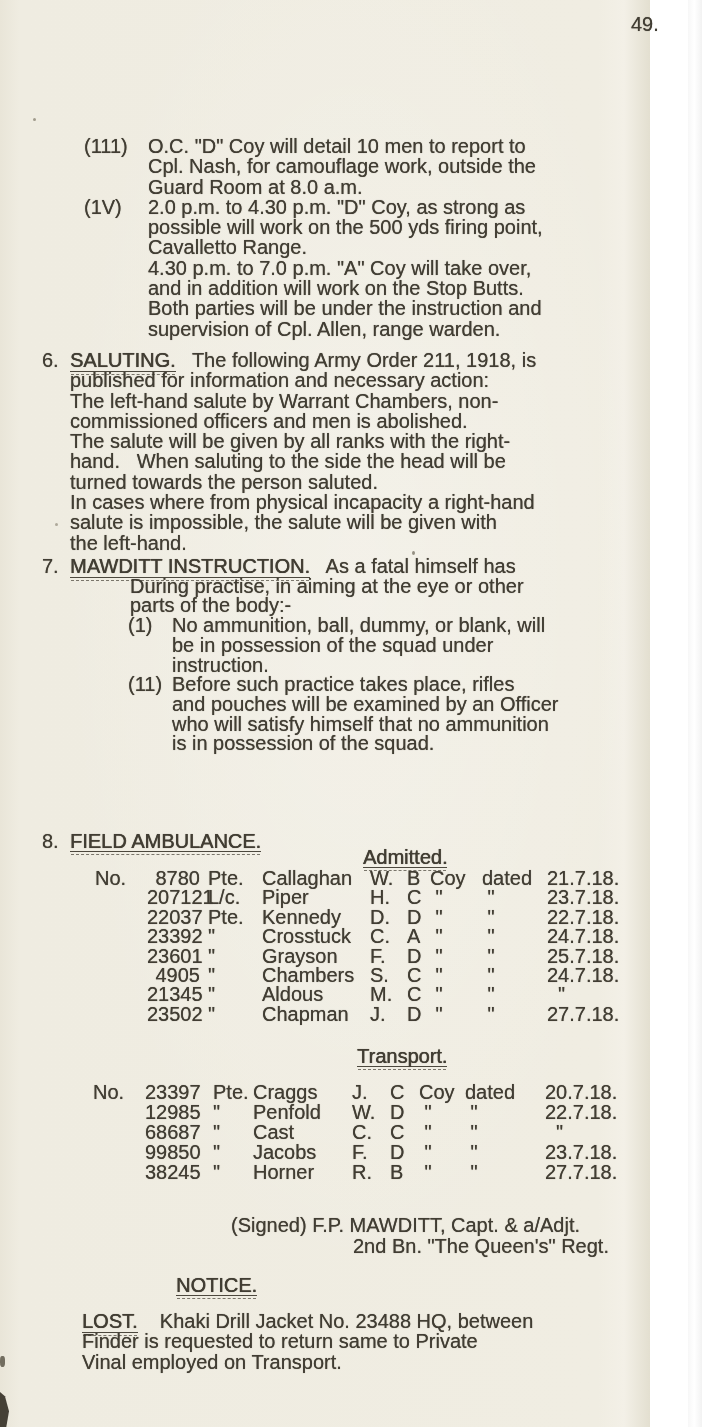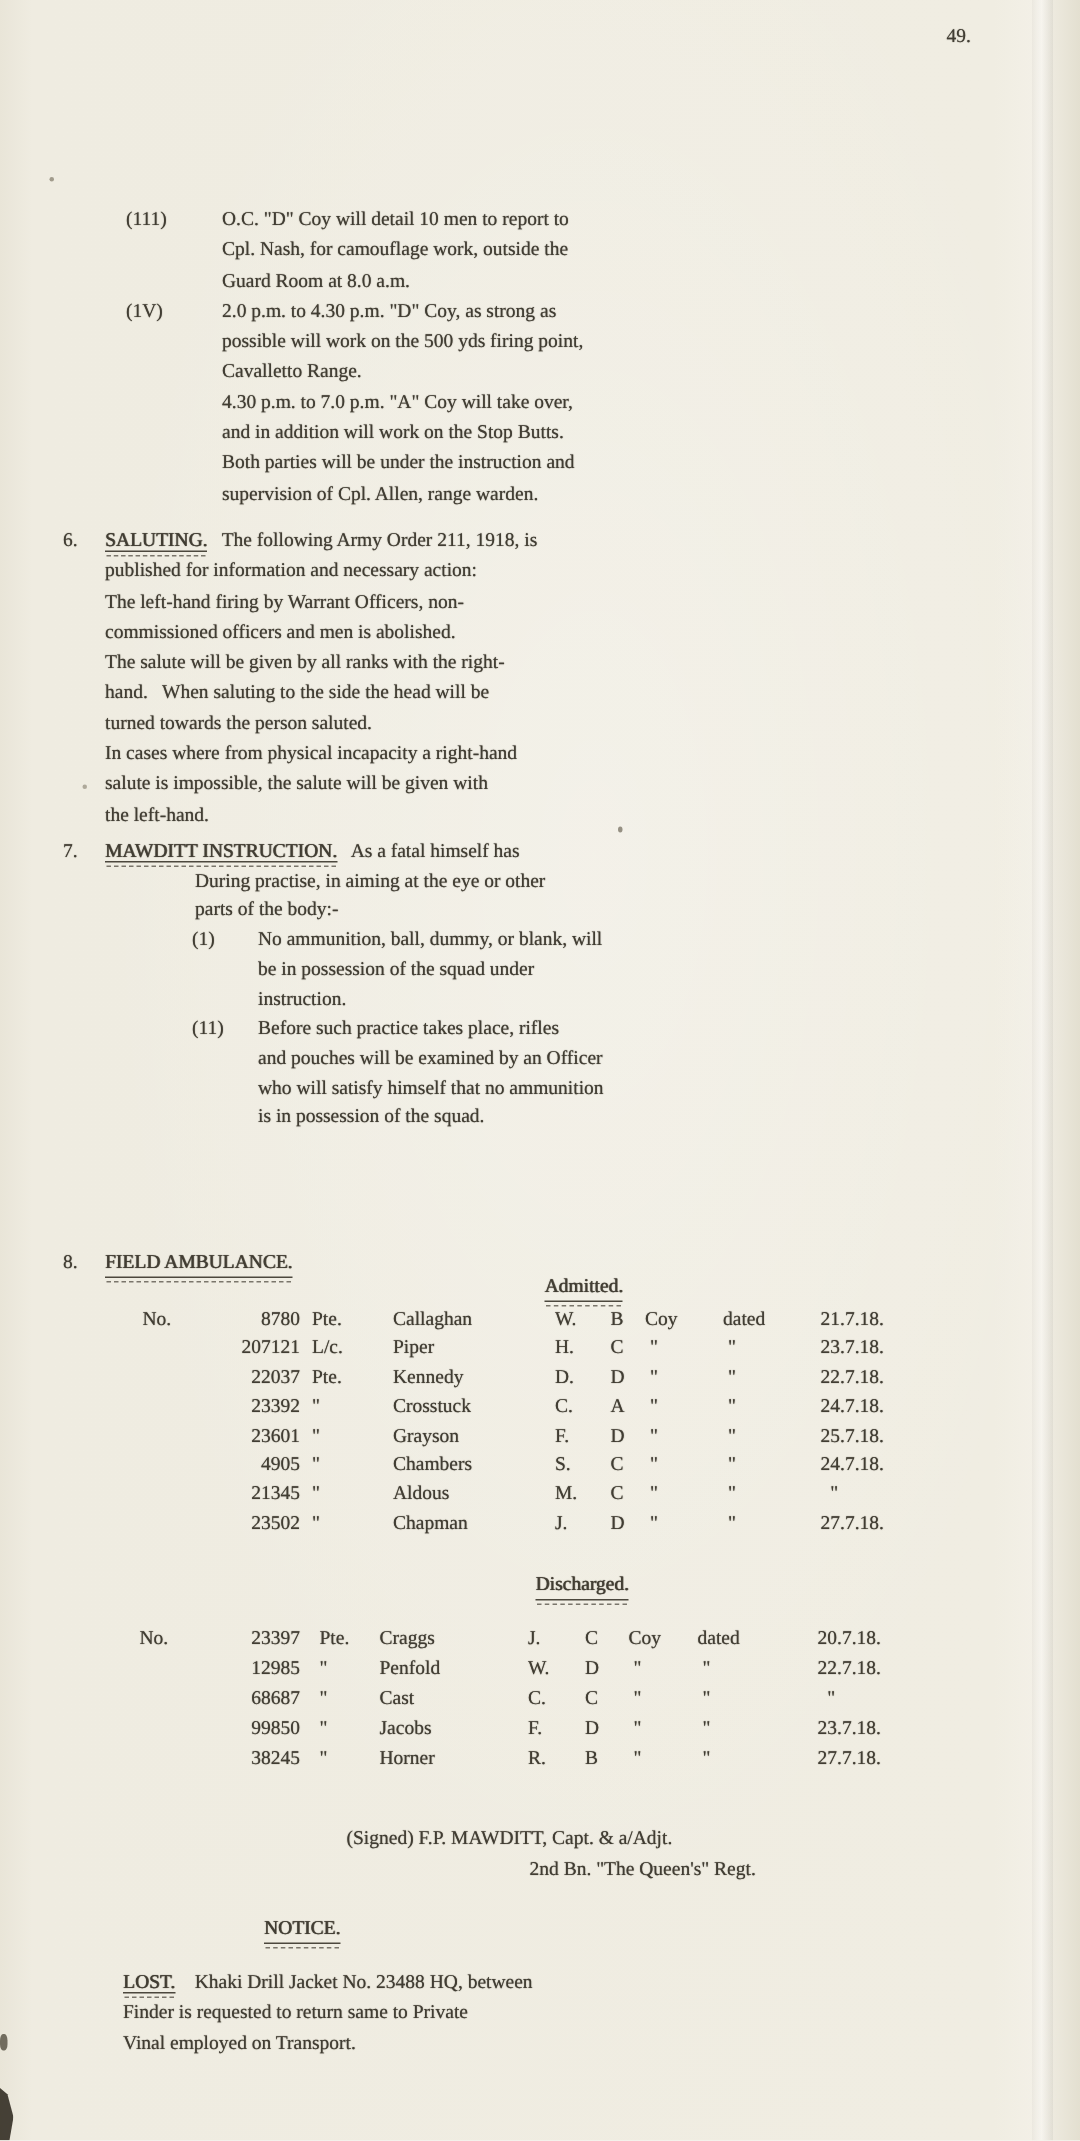--- a/index.html
+++ b/index.html
@@ -1,24 +1,24 @@
 <!DOCTYPE html>
 <html><head>
 <meta charset="utf-8">
 <style>
   html,body{margin:0;padding:0;}
   body{width:720px;height:1427px;overflow:hidden;}
   .paper{
-    position:relative;width:720px;height:1427px;
+    position:relative;width:650px;height:1427px;
     background:
       radial-gradient(ellipse at 55% 40%, rgba(255,255,255,.25) 0%, rgba(255,255,255,0) 60%),
       linear-gradient(90deg, #e9e5d8 0%, #efecE1 3%, #f0ede2 92%, #f3f0e7 96%, #e3dfd0 100%),
       #efece1;
-    font-family:Liberation Serif, serif;
-    font-size:13px;line-height:20.3px;
+    font-family:Liberation Sans, sans-serif;
+    font-size:20px;line-height:20.3px;
     color:#413d33;
     text-shadow:0 0 0.7px rgba(62,57,46,.85);
   }
   .crease{position:absolute;top:0;bottom:0;left:688px;width:14px;
     background:linear-gradient(90deg, rgba(0,0,0,.03), rgba(255,255,255,.35) 45%, rgba(0,0,0,.05));
     pointer-events:none;}
   .stain-a{position:absolute;left:0;top:1392px;width:9px;height:35px;background:#332e24;
     clip-path:polygon(0 0,55% 12%,100% 55%,70% 100%,0 100%);opacity:.9;}
   .stain-b{position:absolute;left:0;top:1356px;width:5px;height:11px;background:#4a4436;border-radius:40%;opacity:.75;}
   .speck-1{position:absolute;left:33px;top:118px;width:3px;height:3px;background:#6d6654;border-radius:50%;opacity:.6;}
@@ -94,21 +94,21 @@
         </div>
     </div>
   </div>
 
   <div class="block section" style="top:350px;">
     <span class="secnum">6.</span>
     <div class="sec-body">
       <div class="line"><span class="shead">SALUTING.</span><span>   The following Army Order 211, 1918, is</span></div>
       <div>
           <div class="line">published for information and necessary action:</div>
-          <div class="line">The left-hand firing by Warrant Officers, non-</div>
+          <div class="line">The left-hand salute by Warrant Chambers, non-</div>
           <div class="line">commissioned officers and men is abolished.</div>
           <div class="line">The salute will be given by all ranks with the right-</div>
           <div class="line">hand.   When saluting to the side the head will be</div>
           <div class="line">turned towards the person saluted.</div>
           <div class="line">In cases where from physical incapacity a right-hand</div>
           <div class="line">salute is impossible, the salute will be given with</div>
           <div class="line">the left-hand.</div>
         </div>
     </div>
   </div>
@@ -231,21 +231,21 @@
       <span class="c3">"</span>
       <span class="c4">Chapman</span>
       <span class="c5">J.</span>
       <span class="c6">D</span>
       <span class="c7"> "</span>
       <span class="c8"> "</span>
       <span class="c9">27.7.18.</span>
     </div>
     </div>
 
-  <div class="abs shead" style="left:357px;top:1046px;">Discharged.</div>
+  <div class="abs shead" style="left:357px;top:1046px;">Transport.</div>
 
   <div class="block dt" style="top:1082px;">
       <div class="trow">
       <span class="c1">No.</span>
       <span class="c2">23397</span>
       <span class="c3">Pte.</span>
       <span class="c4">Craggs</span>
       <span class="c5">J.</span>
       <span class="c6">C</span>
       <span class="c7">Coy</span>

